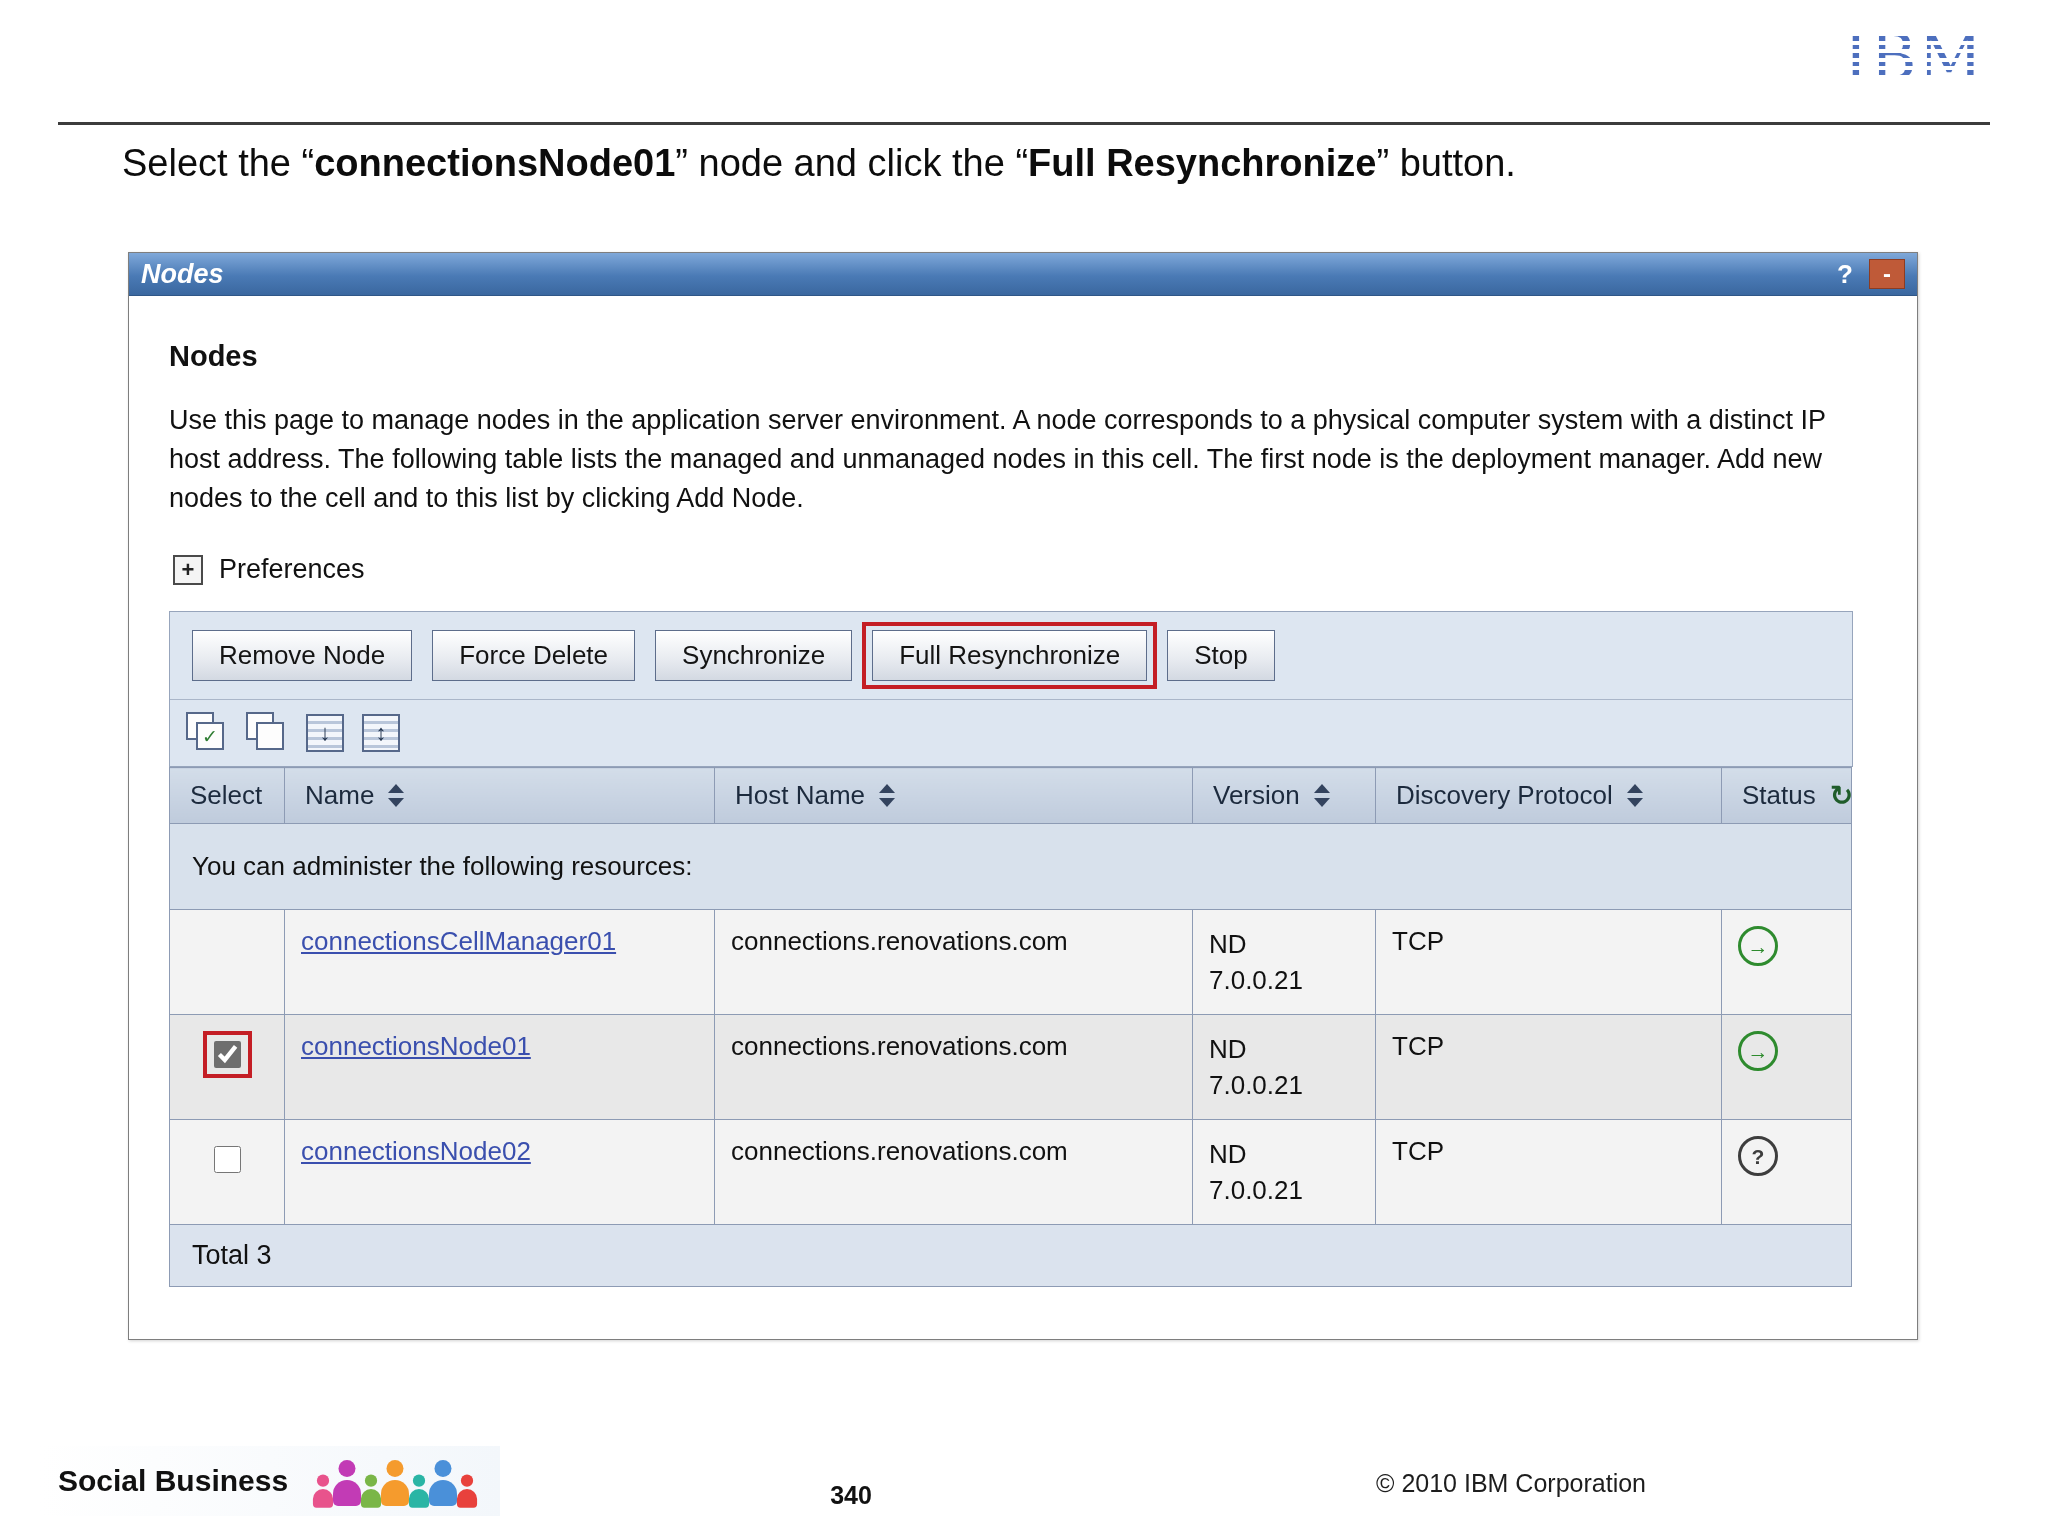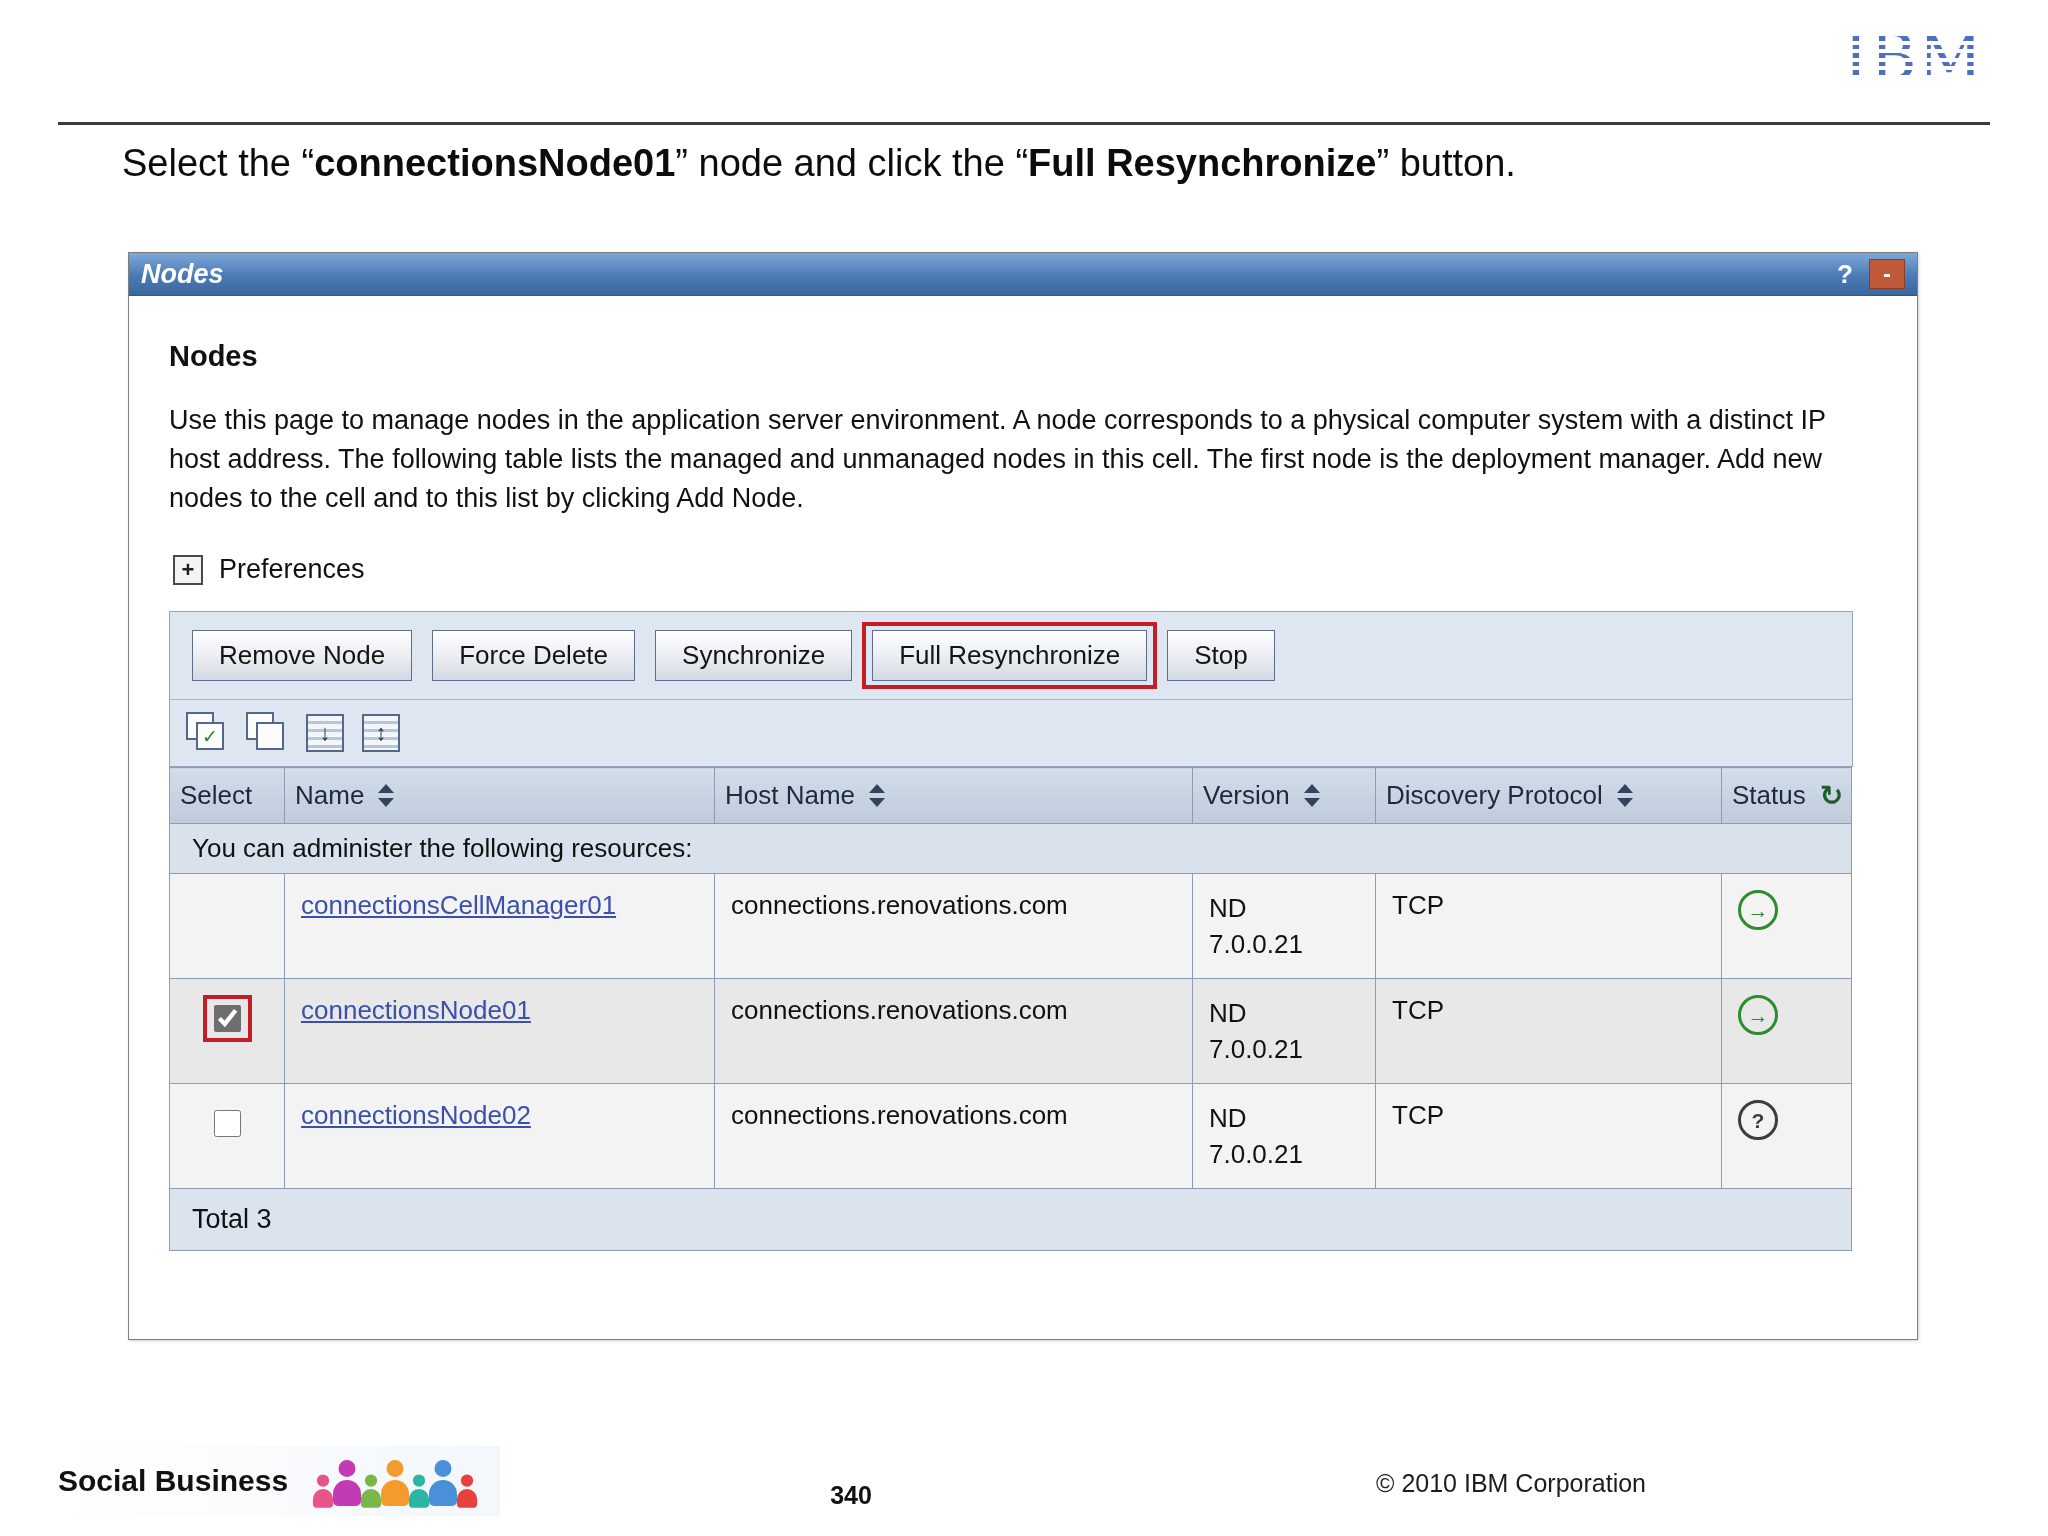--- a/index.html
+++ b/index.html
@@ -77,28 +77,28 @@
     width:38px;height:38px;border:2px solid #56688a;box-sizing:border-box;cursor:pointer;
     background:repeating-linear-gradient(to bottom,#f3f6fb 0 5px,#b9c6da 5px 8px);
     display:flex;align-items:center;justify-content:center;
     font-size:22px;font-weight:bold;color:#24354f;
   }
   
   table.nodes{border-collapse:collapse;width:1682px;table-layout:fixed;}
   table.nodes th,table.nodes td{border:1px solid #8d9bb4;box-sizing:border-box;}
   thead th{
     background:linear-gradient(#d3dde9,#bfcbdc);color:#1c2a3d;font-weight:normal;
-    font-size:26px;text-align:left;padding:12px 10px;
+    font-size:26px;text-align:left;padding:12px 20px;
   }
   .th-inner{display:flex;align-items:center;gap:14px;}
   .sort{display:inline-flex;flex-direction:column;gap:5px;cursor:pointer;}
   .s-up{width:0;height:0;border-left:8px solid transparent;border-right:8px solid transparent;border-bottom:9px solid #33435e;}
   .s-down{width:0;height:0;border-left:8px solid transparent;border-right:8px solid transparent;border-top:9px solid #33435e;}
   .refresh-glyph{font-size:28px;color:#1f5c2a;font-weight:bold;cursor:pointer;line-height:1;}
-  .admin-note td{background:#d8e1ec;font-size:26px;padding:9px 22px;}
+  .admin-note td{background:#d8e1ec;font-size:26px;padding:27px 22px;}
   tr.data-row td{font-size:26px;padding:16px 16px;vertical-align:top;}
   tr.row-a td{background:#f3f3f3;}
   tr.row-b td{background:#e8e8e8;}
   .td-select{text-align:center;}
   .cb-wrap{display:inline-block;border:4px solid transparent;padding:6px 7px;line-height:0;}
   input.row-cb{width:27px;height:27px;accent-color:#6e6e6e;cursor:pointer;margin:0;}
   a.node-link{color:var(--link_blue);text-decoration:underline;}
   .version-l1,.version-l2{display:block;line-height:36px;}
   .status-icon{
     width:34px;height:34px;border-radius:50%;border:3px solid currentColor;

